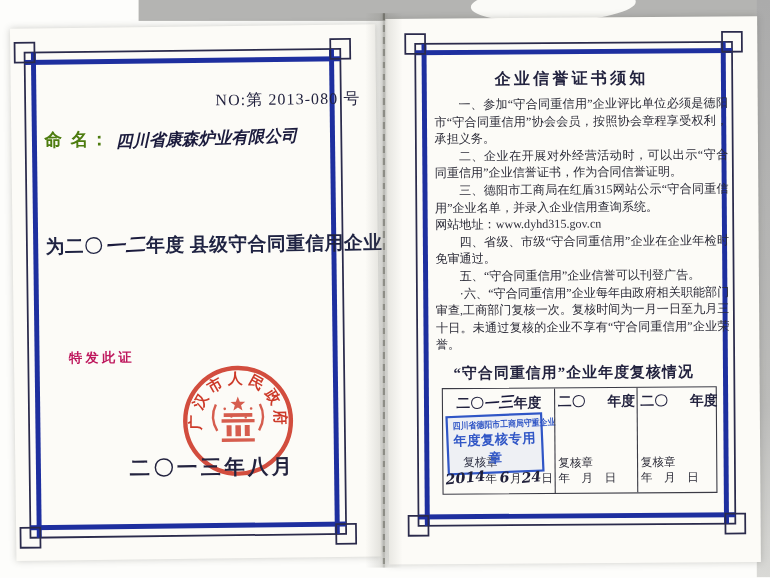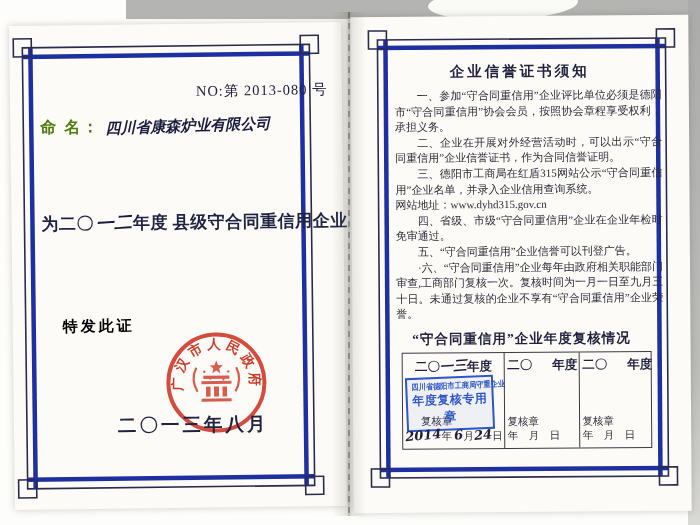--- a/index.html
+++ b/index.html
@@ -28,21 +28,21 @@
           background:repeating-linear-gradient(to bottom, rgba(80,80,70,.5) 0 6px, rgba(80,80,70,.12) 6px 11px); }
 
   
   .l-serial { position:absolute; left:186px; top:58px; font-size:14.5px; letter-spacing:1px; color:#23233f; white-space:nowrap; }
   .l-name   { position:absolute; left:30px; top:92px; white-space:nowrap; }
   .l-name-label { font-size:16px; font-weight:bold; letter-spacing:2px; color:#4d7c0f; }
   .hand { font-style:italic; font-weight:bold; color:#1b1b3d; display:inline-block; font-family:"DejaVu Serif", serif; }
   .l-company { font-size:15px; margin-left:5px; transform:rotate(-1.2deg); }
   .l-award { position:absolute; left:30px; top:186px; font-size:17px; font-weight:bold; color:#1f2342; white-space:nowrap; letter-spacing:.5px; }
   .l-award .hand { font-size:18px; transform:rotate(-3deg); margin:0 1px; }
-  .l-issue { position:absolute; left:50px; top:292px; font-size:15px; font-weight:bold; letter-spacing:3px; color:#000000; }
+  .l-issue { position:absolute; left:50px; top:292px; font-size:12px; font-weight:bold; letter-spacing:3px; color:#be185d; }
   .l-seal { position:absolute; left:150px; top:306px; width:106px; height:106px; z-index:2; }
   .l-date { position:absolute; left:104px; top:388px; font-size:18.5px; font-weight:bold; letter-spacing:3px; color:#23233f; z-index:3; white-space:nowrap; }
 
   
   .r-title { position:absolute; left:0; right:0; top:46px; text-align:center; font-size:14.5px;
              font-weight:bold; letter-spacing:3px; color:#23233f; }
   .r-body  { position:absolute; left:44px; right:27px; top:72px; font-size:11px; line-height:15.6px;
              text-align:justify; color:#2c2c38; }
   .r-body p { text-indent:2em; }
   .r-body p.no-indent { text-indent:0; }

